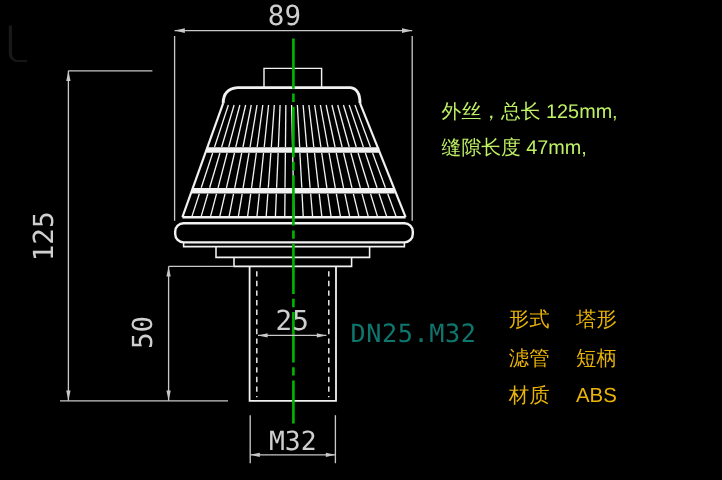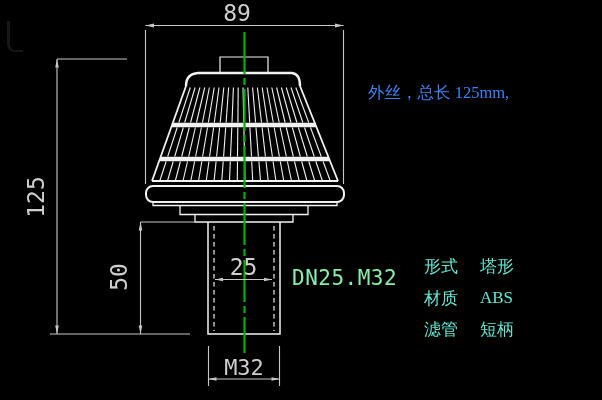--- a/index.html
+++ b/index.html
@@ -7,35 +7,35 @@
     position:relative;width:602px;height:400px;background:#000;overflow:hidden;
     font-family:"Liberation Sans",sans-serif;
   }
   svg{position:absolute;left:0;top:0;}
   .dim-text{
     font-family:"DejaVu Sans Mono",monospace;
     fill:#cfcfcf;
   }
   .notes{
     position:absolute;left:368px;top:78px;width:232px;
-    font-family:Liberation Serif, serif;
-    font-size:16.5px;line-height:30px;color:#3b82f6;white-space:nowrap;
+    font-family:Liberation Sans, sans-serif;
+    font-size:16.5px;line-height:30px;color:#bef264;white-space:nowrap;
   }
   .spec-table{
     position:absolute;left:424px;top:251px;
     font-family:"Liberation Serif",serif;
-    font-size:17px;color:#5eead4;
+    font-size:17px;color:#eab308;
   }
   .spec-row{display:flex;height:31.5px;align-items:center;}
   .spec-label{width:48px;}
-  .spec-value{margin-left:8px;font-family:Liberation Serif, serif;}
+  .spec-value{margin-left:8px;font-family:Liberation Sans, sans-serif;}
   .thread-spec{
     position:absolute;left:292px;top:266px;
     font-family:"DejaVu Sans Mono",monospace;
-    font-size:21px;color:#86efac;letter-spacing:0.5px;white-space:nowrap;text-align:center;
+    font-size:21px;color:#0f766e;letter-spacing:0.5px;white-space:nowrap;text-align:center;
   }
   .artifact{
     position:absolute;left:7px;top:21px;width:13px;height:29px;
     border-left:3px solid #1b1b1b;border-bottom:2px solid #181818;
     border-radius:0 0 0 8px;opacity:.9;
   }
 </style>
 </head>
 <body>
 
@@ -197,29 +197,30 @@
 
     <text class="dim-text" x="243.5" y="275" font-size="23" text-anchor="middle">25</text>
 
     <text class="dim-text" x="244" y="375" font-size="22" text-anchor="middle">M32</text>
   </svg>
 
   <div class="thread-spec">DN25.M32</div>
 
   <div class="notes">
     <div>外丝，总长 125mm,</div>
+    <div>缝隙长度 47mm,</div>
   </div>
 
   <div class="spec-table">
     <div class="spec-row">
       <span class="spec-label">形式</span>
       <span class="spec-value">塔形</span>
     </div>
     <div class="spec-row">
+      <span class="spec-label">滤管</span>
+      <span class="spec-value">短柄</span>
+    </div>
+    <div class="spec-row">
       <span class="spec-label">材质</span>
       <span class="spec-value">ABS</span>
     </div>
-    <div class="spec-row">
-      <span class="spec-label">滤管</span>
-      <span class="spec-value">短柄</span>
-    </div>
   </div>
 </div>
 
 </body></html>

